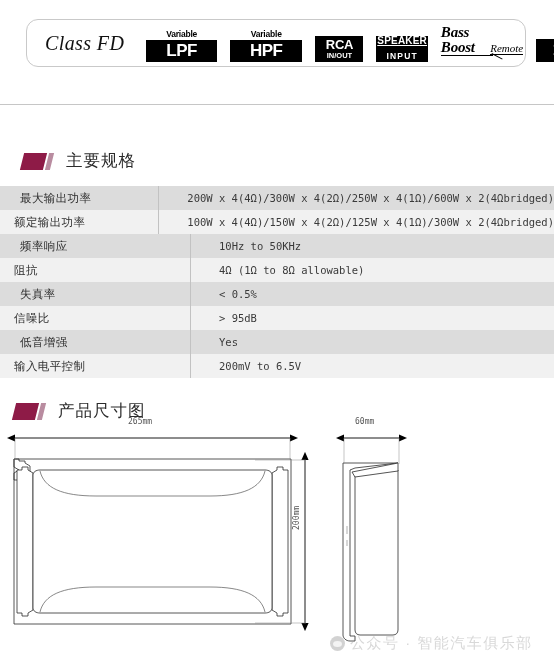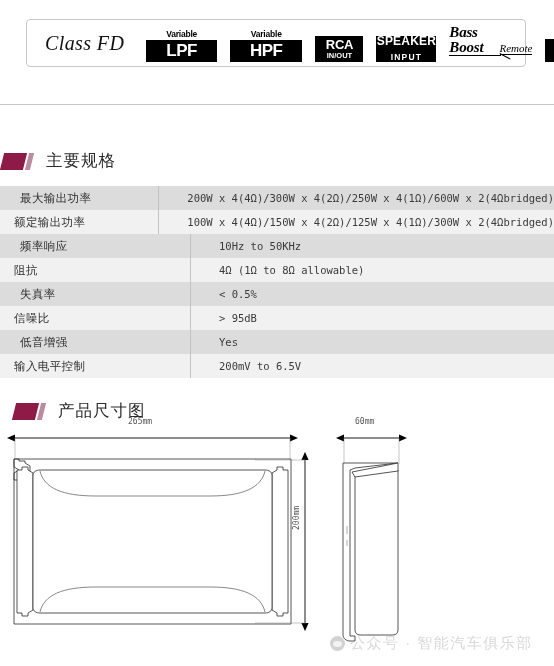--- a/index.html
+++ b/index.html
@@ -17,21 +17,21 @@
   }
 
   
   .badge-bar {
     position: absolute;
     left: 26px;
     top: 19px;
     width: 500px;
     height: 48px;
     border: 1px solid #c9c9c9;
-    border-radius: 4px;
+    border-radius: 12px;
     box-sizing: border-box;
     display: flex;
     align-items: center;
     background: #ffffff;
   }
   .badge-classfd {
     font-family: "Liberation Serif", "DejaVu Serif", serif;
     font-style: italic;
     font-size: 20px;
     color: #111;
@@ -76,21 +76,21 @@
     height: 22px;
     min-width: 36px;
   }
   .chip.two-line {
     height: 26px;
     min-width: 48px;
     padding: 3px 5px;
   }
   .chip .l1 { font-size: 13px; letter-spacing: -0.3px; }
   .chip .l2 { font-size: 7.5px; letter-spacing: 0px; margin-top: 1px; }
-  .chip.speaker .l1 { font-size: 12px; letter-spacing: 0.2px; }
+  .chip.speaker .l1 { font-size: 10px; letter-spacing: 0.2px; text-decoration: underline; }
   .chip.speaker .l2 { font-size: 8.5px; letter-spacing: 1.2px; margin-top: 6px; }
   .chip.ohm {
     font-size: 16px;
     height: 23px;
     min-width: 46px;
     letter-spacing: -0.3px;
     flex-direction: row;
   }
   .bass-boost {
     display: flex;
@@ -313,21 +313,21 @@
       <span class="bb-diag"></span>
     </div>
 
     <div class="chip ohm">1ohm</div>
 
   </div>
 </div>
 
 <div class="hr-top"></div>
 
-<div class="section-head" style="left:2px; top:150px;">
+<div class="section-head" style="left:22px; top:150px;">
   <span class="sec-mark">
     <span class="blk"></span>
       <span class="slash"></span>
   </span>
   <span class="sec-title">主要规格</span>
 </div>
 
 <div class="spec-table">
 
   <div class="spec-row shade">

